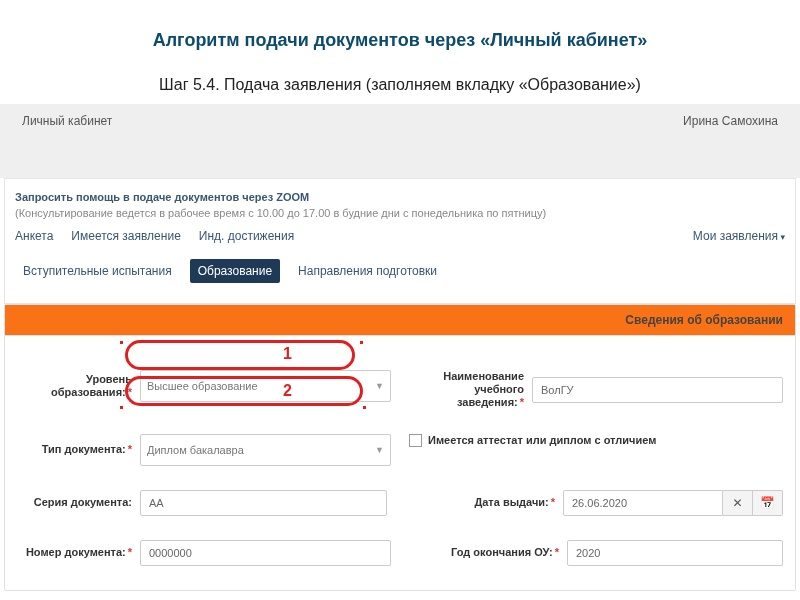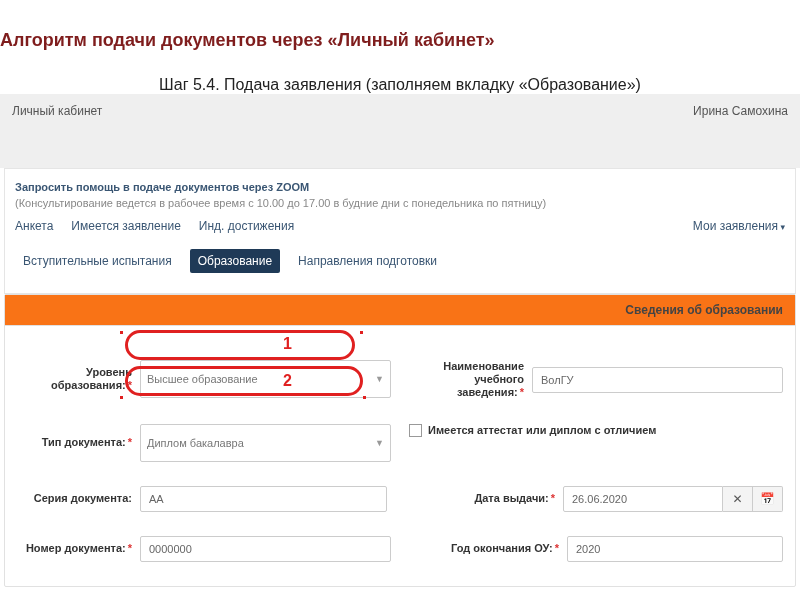--- a/index.html
+++ b/index.html
@@ -1,40 +1,40 @@
 <!DOCTYPE html>
 <html><head>
 <meta charset="utf-8">
 <style>
   * { box-sizing: border-box; margin: 0; padding: 0; }
   body { font-family: Arial, Helvetica, sans-serif; font-size: 12px; color: #333; background: #fff; width: 800px; }
   .slide { padding: 0; }
-  .slide-title { text-align: left; font-size: 18px; font-weight: bold; margin: 30px 0 25px; color: #7f1d1d; }
-  .slide-sub-wrap{ text-align:center; font-size:16px; color:#222;}
-  .topbar { background: #efefef; display:flex; justify-content:space-between; align-items:center; padding: 10px 12px; color:#555; font-size:12px; }
+  .slide-title { text-align: center; font-size: 18px; font-weight: bold; margin: 30px 0 25px; color: #0c4a6e; }
+  .slide-sub-wrap{ text-align:center; font-size:16px; margin-bottom:10px; color:#222;}
+  .topbar { background: #efefef; display:flex; justify-content:space-between; align-items:center; padding: 10px 22px; color:#555; font-size:12px; }
   .gap { background:#efefef; height:40px; }
   .panel { background:#fff; border:1px solid #e5e5e5; margin:0 4px; padding:12px 10px 6px; }
   .zoom-link { color:#3a5673; font-weight:bold; font-size:11px; }
   .zoom-note { color:#888; font-size:11px; margin:4px 0 10px; }
   .tabs1 { display:flex; gap:18px; font-size:12px; color:#3a5673; margin:4px 0 10px; align-items:center;}
   .tabs1 .sp { flex:1; }
   .tabs1 a { color:#3a5673; cursor:pointer; }
   .tabs1 .drop::after{ content:" \25BE"; font-size:9px;}
   .tabs2 { display:flex; gap:10px; font-size:12px; margin:16px 0 14px; align-items:center;}
   .tabs2 .tab { color:#3a5673; padding:5px 8px; cursor:pointer;}
   .tabs2 .tab.active { background:#1f3a57; color:#fff; border-radius:2px; }
   .section { border:1px solid #e1e1e1; border-radius:2px; margin:0 4px 10px;}
   .section-h { background:#f97316; padding:8px 12px; font-size:12px; color:#444; font-weight:bold; border-bottom:1px solid #e1e1e1;text-align:right;}
   .form { padding:10px 12px 14px; }
   .row { display:flex; gap:18px; margin-bottom:10px; align-items:flex-start;margin-top:24px;}
   .col { flex:1; display:flex; align-items:center; gap:8px; }
   .lbl { width:115px; text-align:right; font-size:11px; font-weight:bold; color:#333; line-height:1.2;}
   .req { color:#d33; margin-left:2px;}
   .inp { flex:1; height:26px; border:1px solid #ccc; border-radius:2px; padding:0 8px; font-size:11px; color:#666; background:#fff;}
-  .sel { flex:1; height:38px; border:1px solid #ccc; border-radius:2px; padding:0 6px; font-size:11px; color:#777; background:#fff; display:flex; align-items:center; justify-content:space-between;}
+  .sel { flex:1; height:32px; border:1px solid #ccc; border-radius:2px; padding:0 6px; font-size:11px; color:#777; background:#fff; display:flex; align-items:center; justify-content:space-between;}
   .sel .car{ font-size:9px; color:#999;}
   .chkwrap{ display:flex; align-items:center; gap:6px; font-size:11px; font-weight:bold; flex:1;}
   .chk{ width:13px; height:13px; border:1px solid #999; background:#fff;}
   .dategrp{ flex:1; display:flex;}
   .dategrp .inp{ border-radius:2px 0 0 2px;}
   .btn-ico{ width:30px; height:26px; border:1px solid #ccc; border-left:none; background:#f4f4f4; display:flex; align-items:center; justify-content:center; font-size:12px; color:#555;}
   .btn-ico:last-child{ border-radius:0 2px 2px 0;}
   .ann { position:absolute; border:3px solid #e02020; border-radius:18px; pointer-events:none; }
   .ann-num{ position:absolute; color:#e02020; font-size:16px; font-weight:bold; pointer-events:none;}
   .rel{ position:relative; }

